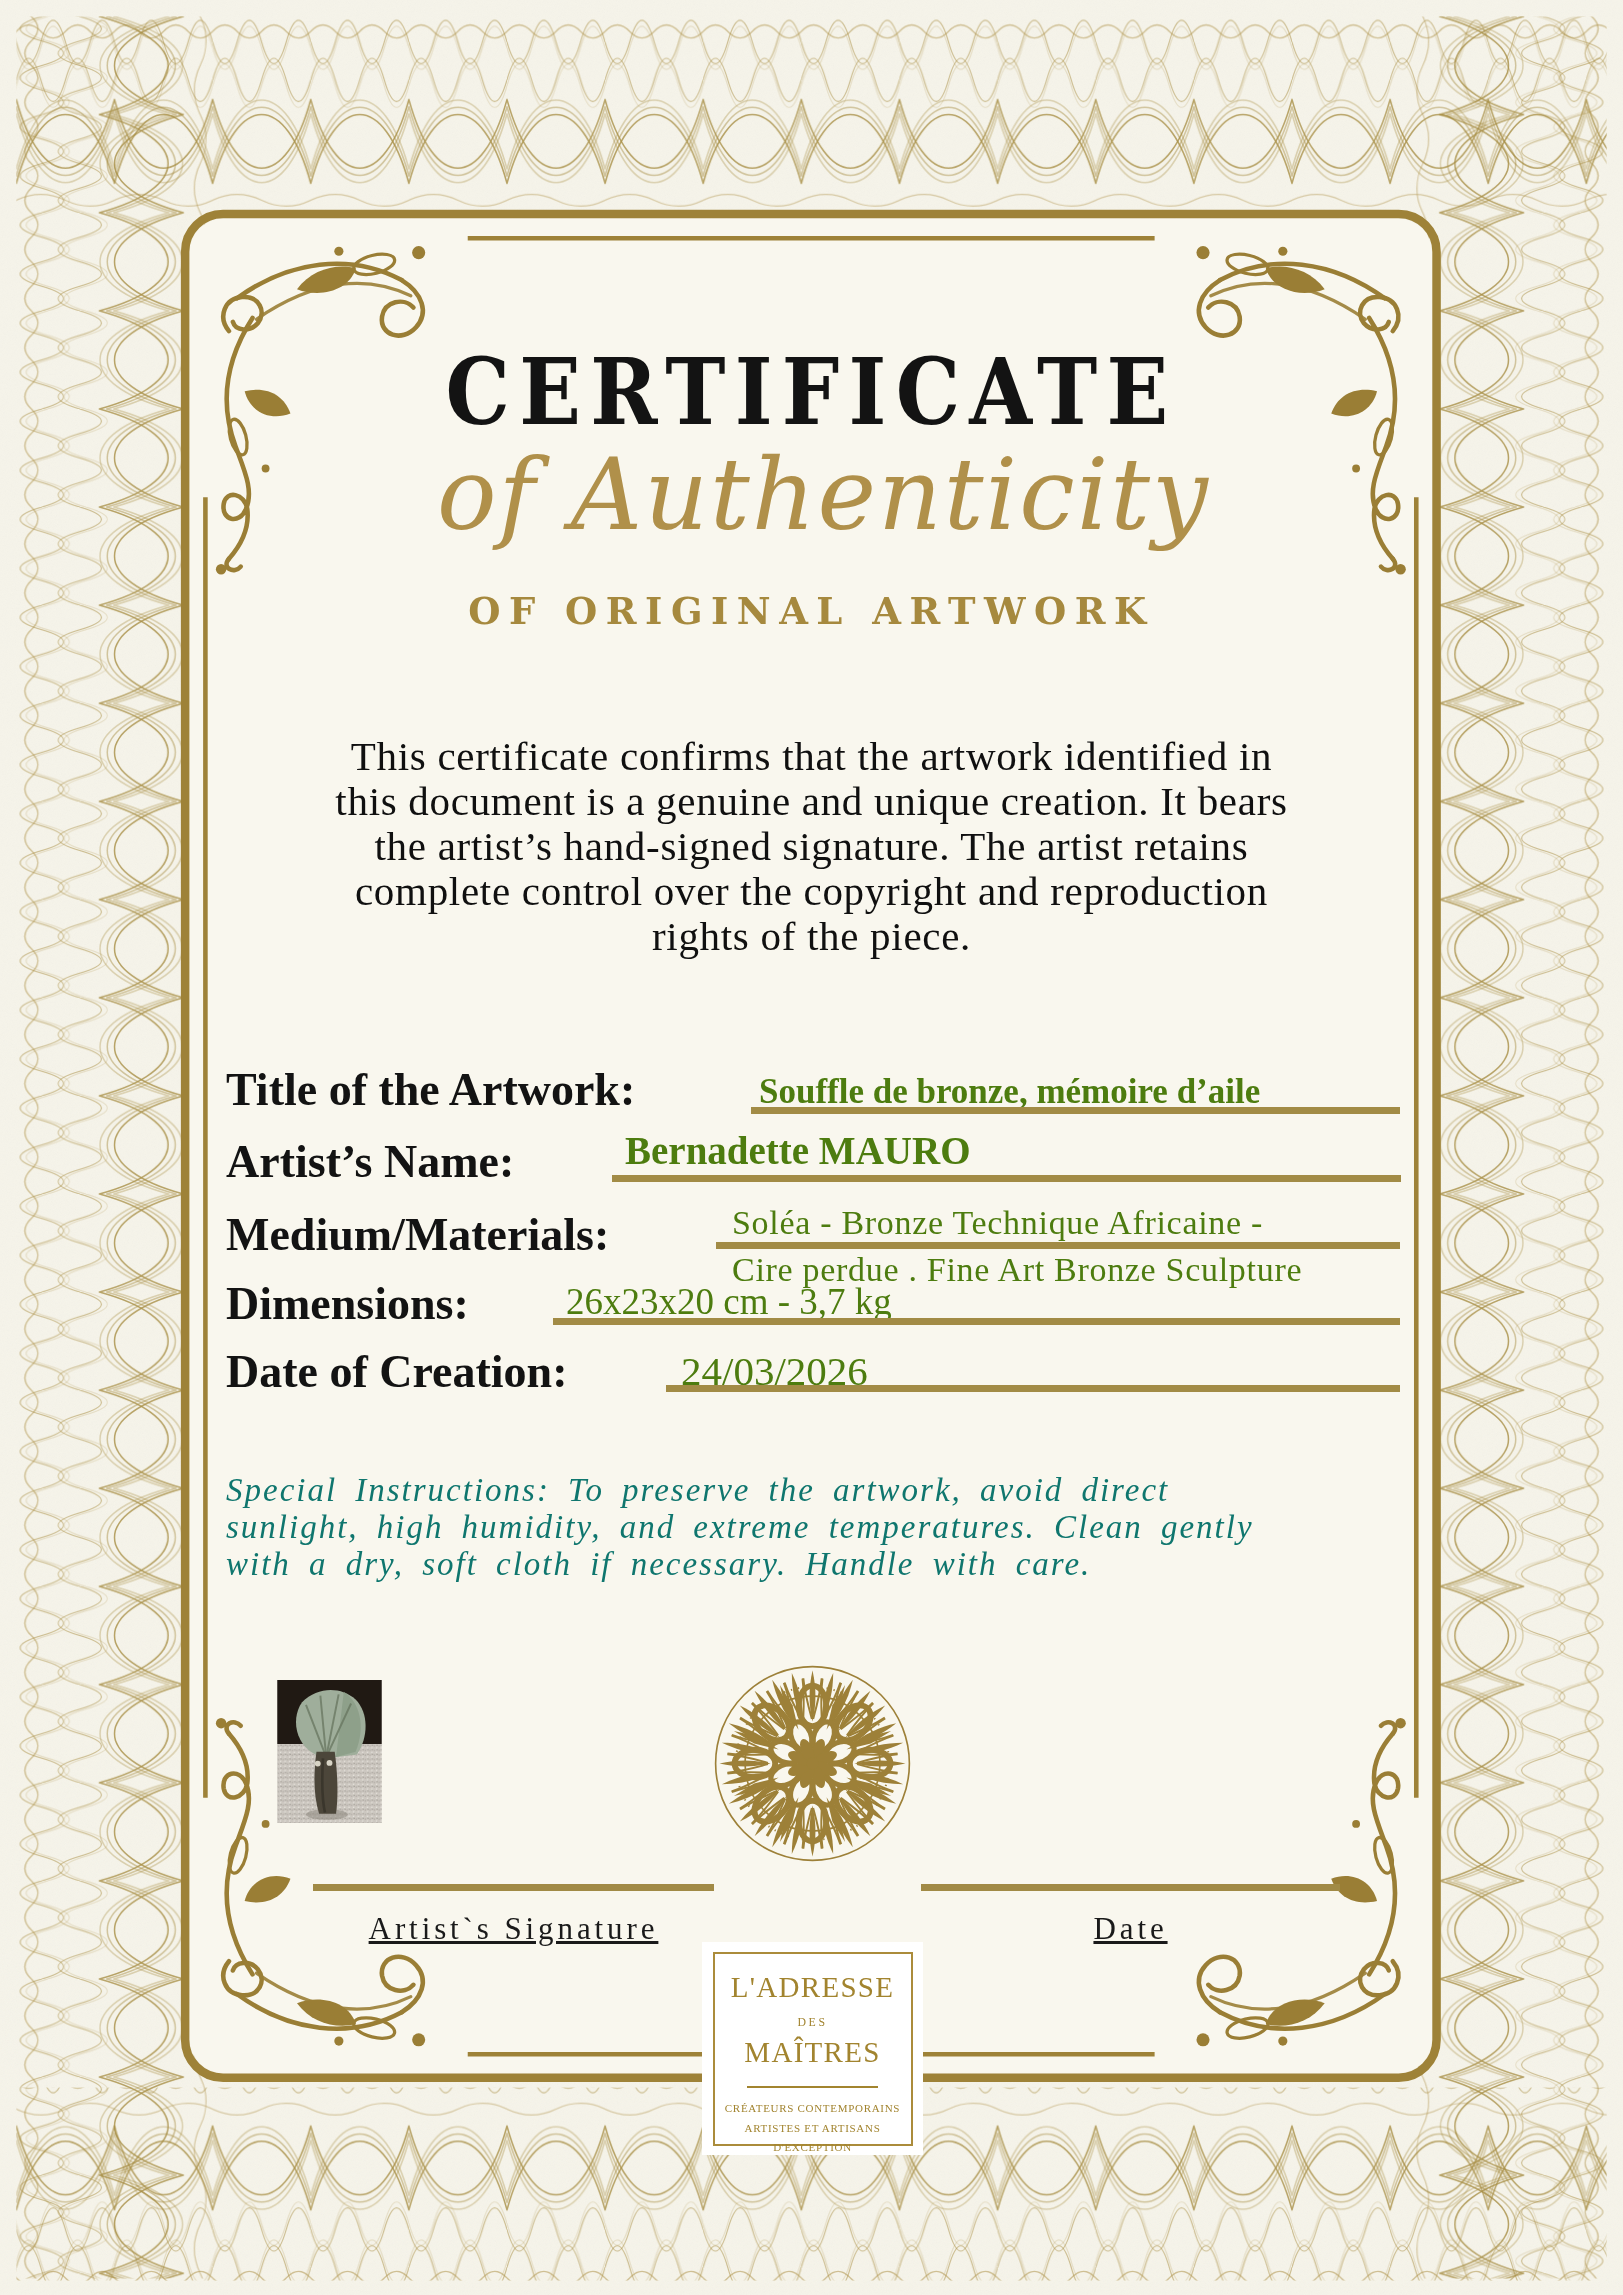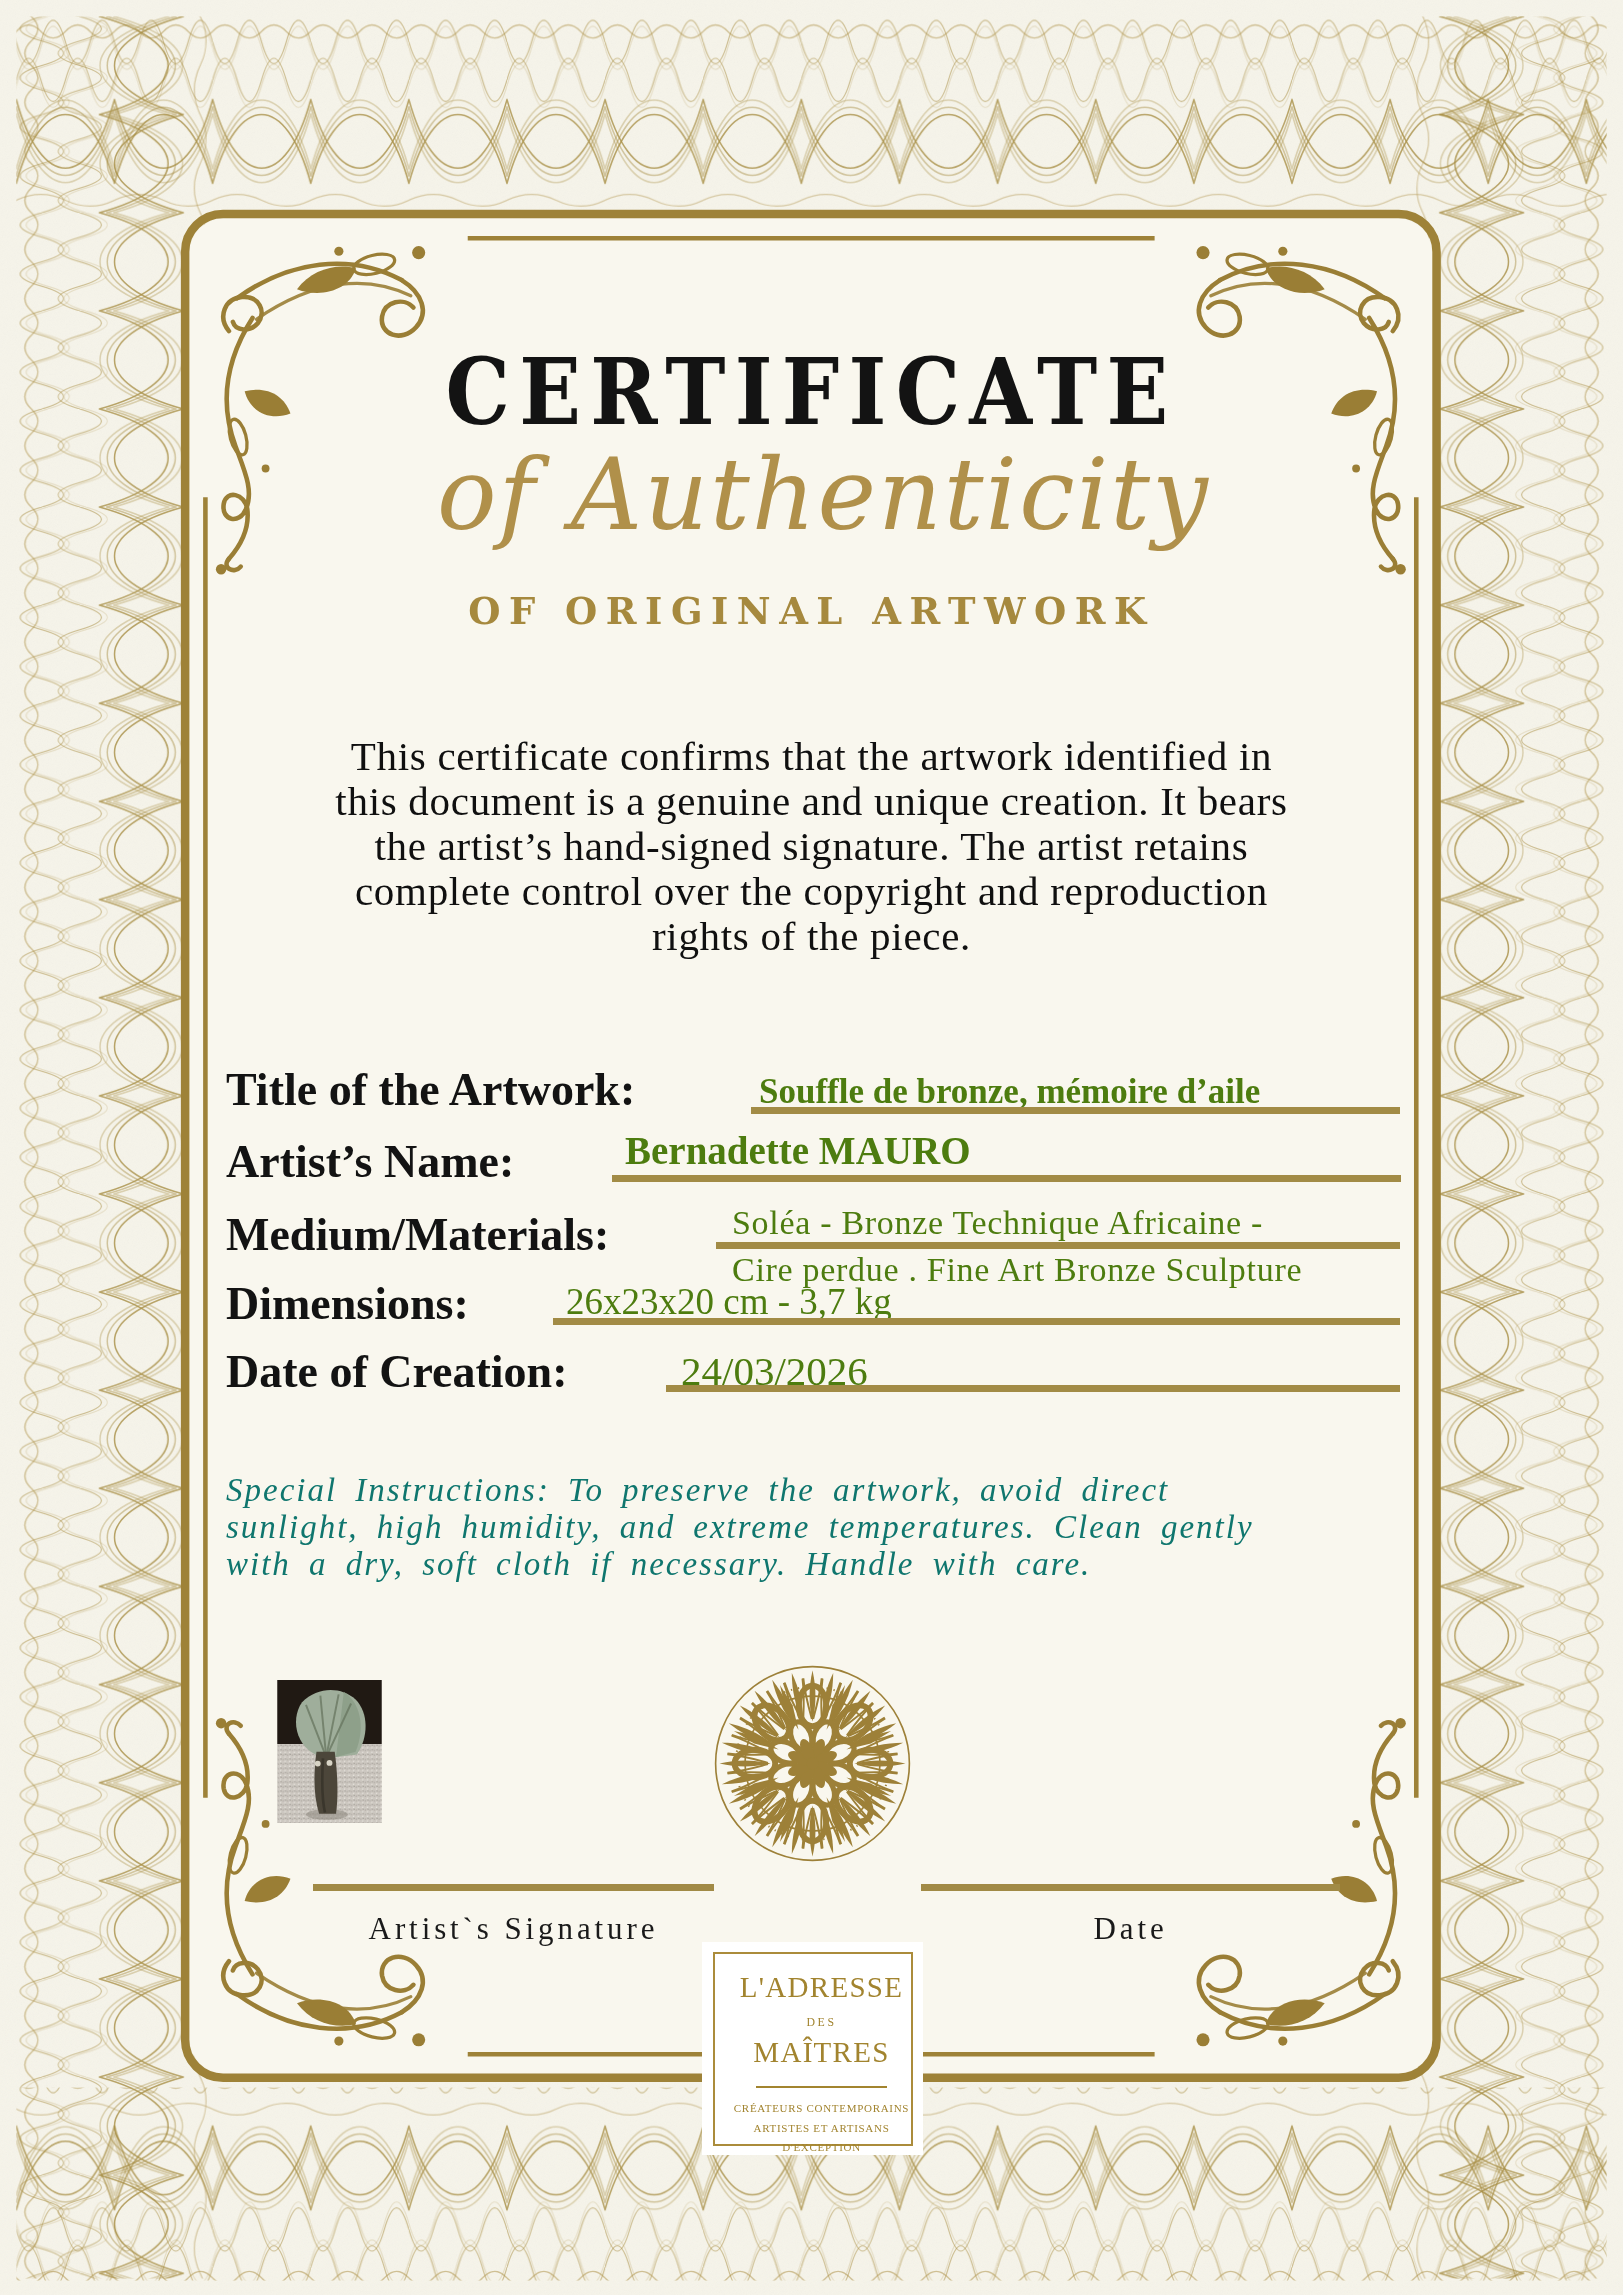--- a/index.html
+++ b/index.html
@@ -56,38 +56,38 @@
   .lbl-date{left:226px;top:1345px;}
   .val-date{left:681px;top:1347px;font-size:41px;}
   .ul-date{left:666px;top:1385px;width:734px;}
   .special{
     left:226px;top:1472px;width:1184px;
     font-style:italic;font-size:33px;line-height:37px;
     letter-spacing:2px;word-spacing:7.9px;color:#0f766e;
   }
   .sig-bar-left{left:313px;top:1884px;width:401px;height:7.2px;background:#a18a45;}
   .sig-bar-right{left:921px;top:1884px;width:419px;height:7.2px;background:#a18a45;}
-  .sig-label{top:1911px;font-size:31px;letter-spacing:3.9px;text-align:center;color:#1a1a1a;}
+  .sig-label{top:1911px;font-size:31px;letter-spacing:3.9px;text-align:center;color:#1a1a1a;text-decoration:underline;}
   .sig-label.artist{left:313px;width:401px;}
   .sig-label.date{left:921px;width:419px;}
   .photo{left:277px;top:1680px;width:105px;height:143px;}
   .seal{left:713px;top:1664px;width:199px;height:199px;}
   
   .logo-box{
     position:absolute;left:702px;top:1942px;width:221px;height:213px;
     background:#ffffff;z-index:6;
   }
   .logo-border{
     position:absolute;left:10.5px;top:9.8px;right:10.5px;bottom:9.2px;
     border:2px solid #ab8c3b;
   }
   .logo-inner{
     position:absolute;left:0;top:0;width:100%;height:100%;
     display:flex;flex-direction:column;align-items:center;
-    color:#a2842f;margin-left:9px;
+    color:#a2842f;
   }
   .logo-l1{margin-top:29px;font-size:29px;letter-spacing:1.3px;}
   .logo-l2{margin-top:10.5px;font-size:11.8px;letter-spacing:2.6px;}
   .logo-l3{margin-top:6.5px;font-size:29px;letter-spacing:1.3px;}
   .logo-div{margin-top:17px;width:131px;height:2px;background:#a2842f;}
   .logo-t{font-size:11px;letter-spacing:0.7px;}
   .logo-t1{margin-top:14.4px;}
   .logo-t2{margin-top:7.2px;}
   .logo-t3{margin-top:7.2px;}
 </style>

